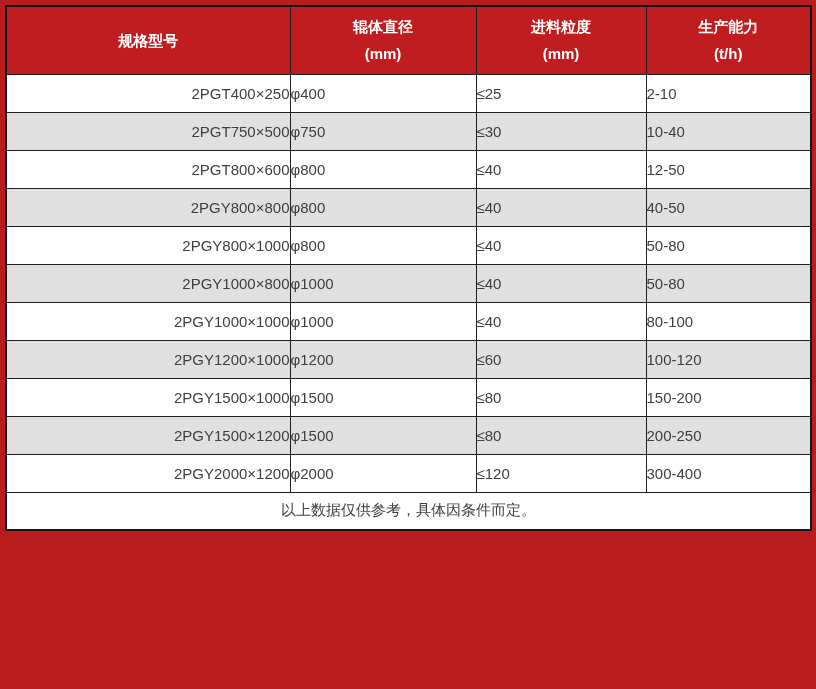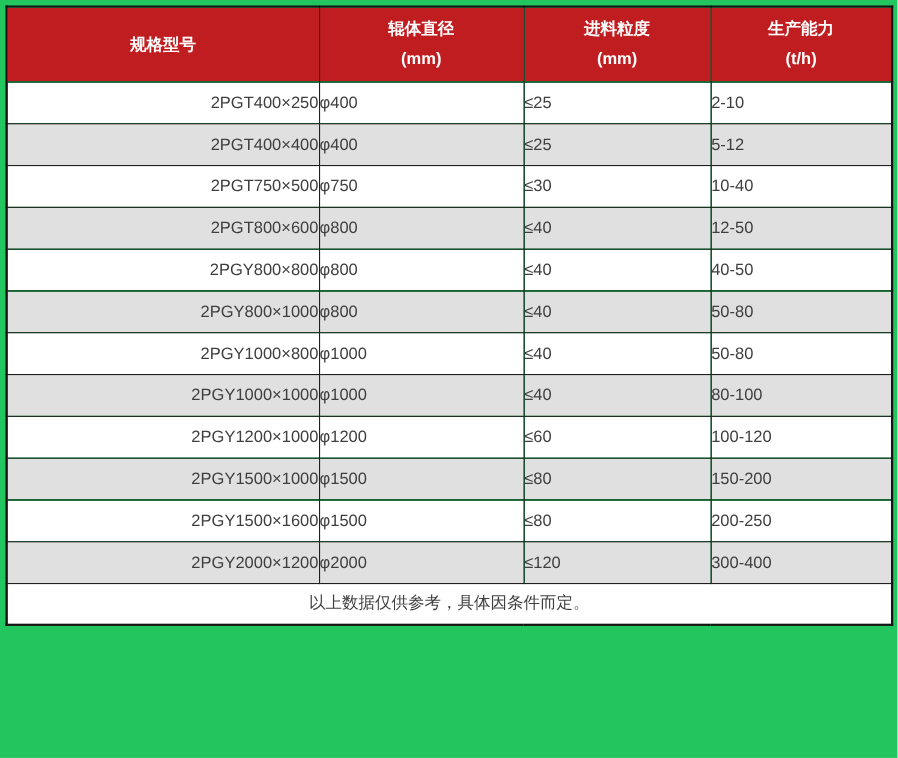--- a/index.html
+++ b/index.html
@@ -8,21 +8,21 @@
     padding: 0;
     background: #ffffff;
     width: 816px;
     height: 689px;
     font-family: "Liberation Sans", "DejaVu Sans", sans-serif;
   }
   .page {
     position: relative;
     width: 816px;
     height: 689px;
-    background: #22c55e;
+    background: #b91c1c;
   }
   table.spec-table {
     position: absolute;
     left: 5px;
     top: 5px;
     width: 805px;
     border-collapse: collapse;
     table-layout: fixed;
     border: 2px solid var(--border-strong, #141414);
   }
@@ -98,26 +98,20 @@
       </tr>
     </thead>
     <tbody>
         <tr>
           <td>2PGT400×250</td>
           <td>φ400</td>
           <td>≤25</td>
           <td>2-10</td>
         </tr>
         <tr>
-          <td>2PGT400×400</td>
-          <td>φ400</td>
-          <td>≤25</td>
-          <td>5-12</td>
-        </tr>
-        <tr>
           <td>2PGT750×500</td>
           <td>φ750</td>
           <td>≤30</td>
           <td>10-40</td>
         </tr>
         <tr>
           <td>2PGT800×600</td>
           <td>φ800</td>
           <td>≤40</td>
           <td>12-50</td>
@@ -152,21 +146,21 @@
           <td>≤60</td>
           <td>100-120</td>
         </tr>
         <tr>
           <td>2PGY1500×1000</td>
           <td>φ1500</td>
           <td>≤80</td>
           <td>150-200</td>
         </tr>
         <tr>
-          <td>2PGY1500×1600</td>
+          <td>2PGY1500×1200</td>
           <td>φ1500</td>
           <td>≤80</td>
           <td>200-250</td>
         </tr>
         <tr>
           <td>2PGY2000×1200</td>
           <td>φ2000</td>
           <td>≤120</td>
           <td>300-400</td>
         </tr>

